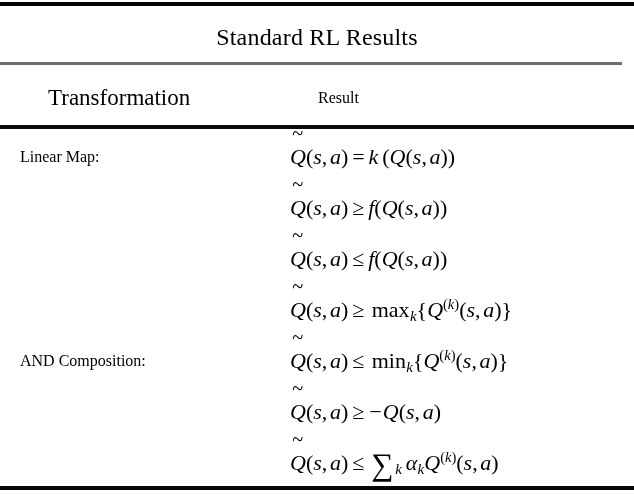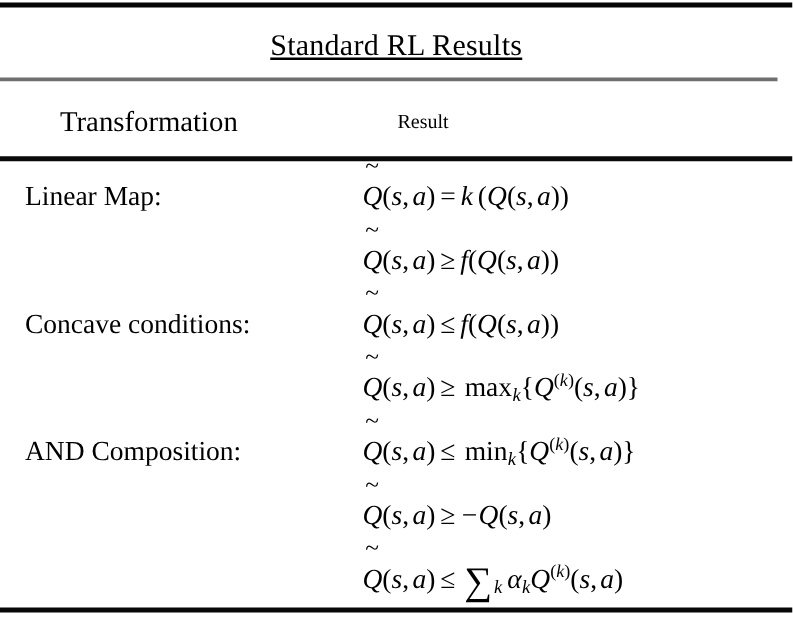--- a/index.html
+++ b/index.html
@@ -58,21 +58,20 @@
   .table-title {
     position: absolute;
     top: 22px;
     left: 0;
     width: 634px;
     text-align: center;
     font-size: 24px;
     line-height: 30px;
     letter-spacing: 0.2px;
     white-space: nowrap;
-    text-decoration: underline;
   }
 
   
   .header-row {
     position: absolute;
     top: 83px;
     left: 0;
     width: 634px;
     height: 34px;
     margin-left: 28px;
@@ -102,21 +101,21 @@
     width: 634px;
   }
   .trow {
     position: relative;
     height: 51px;
   }
   .trow-name {
     position: absolute;
     left: 20px;
     top: 0;
-    font-size: 22px;
+    font-size: 16px;
     line-height: 40px;
     white-space: nowrap;
   }
   .trow-formula {
     position: absolute;
     left: 290px;
     top: 0;
     font-size: 22px;
     line-height: 40px;
     white-space: nowrap;
@@ -224,21 +223,20 @@
 
     <div class="trow">
       <div class="trow-formula">
         <span class="math">
           <span class="qtilde">Q<span class="acc">~</span></span><span class="mfence">(</span><span class="mi">s</span><span class="mpunct">,</span><span class="mi">a</span><span class="mfence">)</span><span class="mo">≥</span><span class="mi">f</span><span class="mfence">(</span><span class="mi">Q</span><span class="mfence">(</span><span class="mi">s</span><span class="mpunct">,</span><span class="mi">a</span><span class="mfence">))</span>
         </span>
       </div>
     </div>
 
     <div class="trow">
-      <div class="trow-name">Concave conditions:</div>
       <div class="trow-formula">
         <span class="math">
           <span class="qtilde">Q<span class="acc">~</span></span><span class="mfence">(</span><span class="mi">s</span><span class="mpunct">,</span><span class="mi">a</span><span class="mfence">)</span><span class="mo">≤</span><span class="mi">f</span><span class="mfence">(</span><span class="mi">Q</span><span class="mfence">(</span><span class="mi">s</span><span class="mpunct">,</span><span class="mi">a</span><span class="mfence">))</span>
         </span>
       </div>
     </div>
 
     <div class="trow">
       <div class="trow-formula">
         <span class="math">

